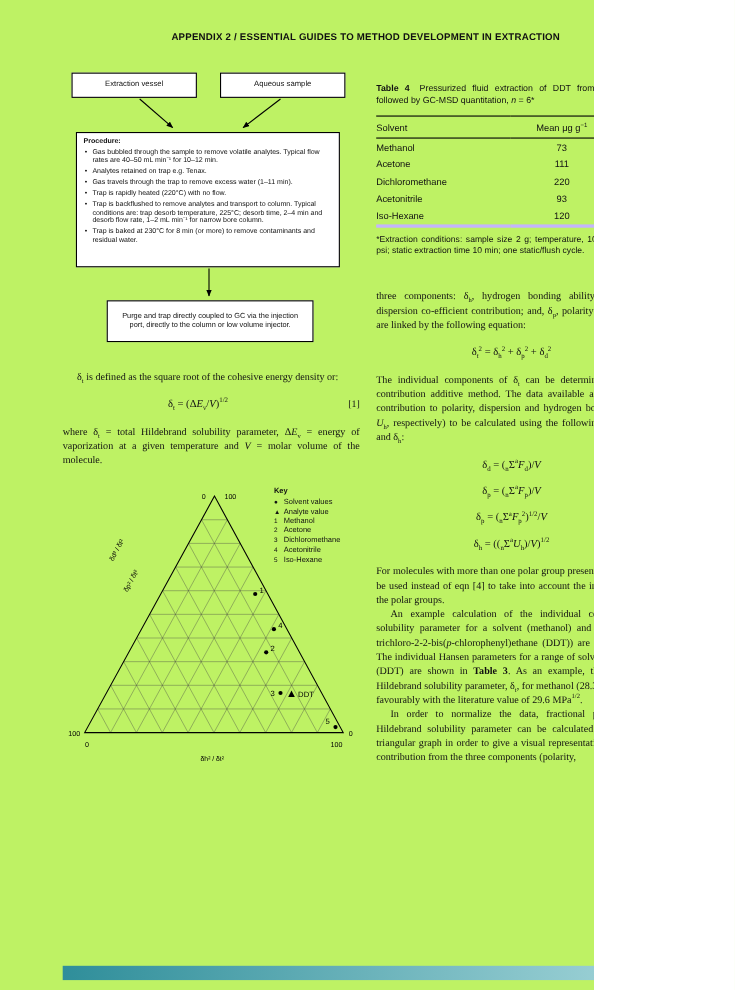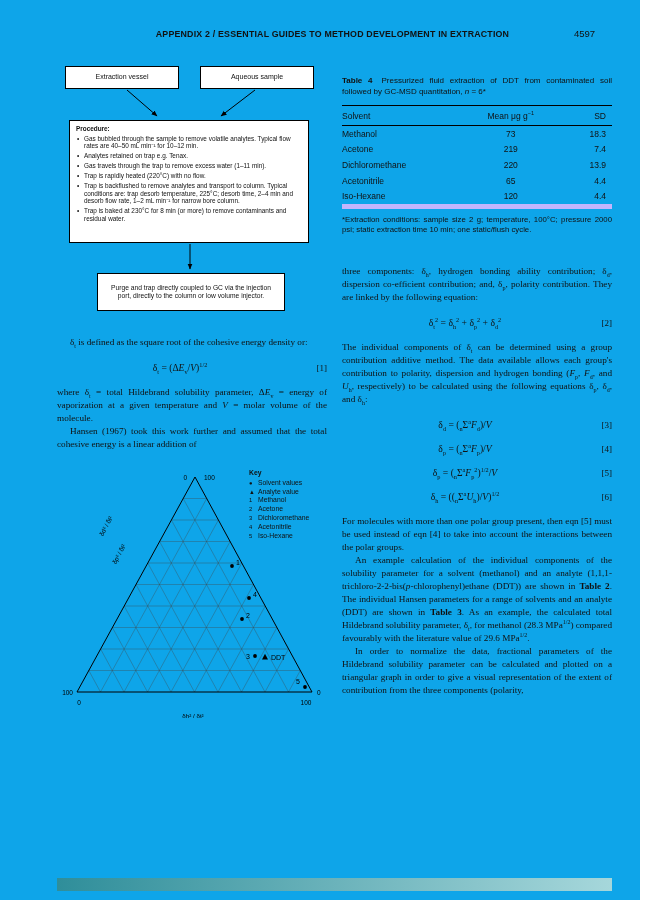--- a/index.html
+++ b/index.html
@@ -1,18 +1,18 @@
 <!DOCTYPE html>
 <html><head>
 <meta charset="utf-8">
 <style>
   *{margin:0;padding:0;box-sizing:border-box}
   html,body{width:668px;height:900px;background:#fff;color:#111}
   body{font-family:"Liberation Serif",serif}
-  .page{position:relative;width:640px;height:900px;overflow:hidden;background:#0ea5e9}
+  .page{position:relative;width:540px;height:900px;overflow:hidden;background:#bef264}
 
   .page-header{position:absolute;top:28px;left:57px;width:555px;display:flex;align-items:baseline;font-family:"Liberation Sans",sans-serif}
   .page-header .title{flex:1;text-align:center;font-weight:bold;font-size:8.8px;letter-spacing:.2px;padding-left:34px}
   .page-header .pagenum{width:38px;text-align:left;font-size:9.5px}
 
   .col-left{position:absolute;left:57px;top:62px;width:270px}
   .col-right{position:absolute;left:342px;top:76px;width:270px}
 
   .para{font-size:9.2px;line-height:13px;text-align:justify}
   .indent{text-indent:13px}
@@ -35,21 +35,21 @@
   .caption{font-family:"Liberation Sans",sans-serif;font-size:8px;line-height:10.5px;text-align:justify}
   .cap-label{font-weight:bold;padding-right:9px}
 
   .eq-row{display:flex;align-items:baseline;font-size:9.6px}
   .eq-row.meq{margin:13px 0}
   .eq-formula{flex:1;text-align:center}
   .eq-num{width:24px;text-align:right;font-size:9px}
 
   
   .tcaption{font-family:"Liberation Sans",sans-serif;font-size:8px;line-height:10.5px;text-align:justify}
-  .t4{width:100%;border-collapse:collapse;font-family:"Liberation Sans",sans-serif;font-size:8.5px;margin-top:8px;border-bottom:5px solid #c4b5fd}
+  .t4{width:100%;border-collapse:collapse;font-family:"Liberation Sans",sans-serif;font-size:8.5px;margin-top:8px;border-bottom:3px solid #c4b5fd}
   .t4 thead th{border-top:1px solid #000;border-bottom:1px solid #000;font-weight:normal;padding:4.5px 0}
   .t4 td{padding:2.8px 0}
   .t4 .c0{text-align:left;width:45%}
   .t4 .c1{text-align:center;width:35%}
   .t4 .c2{text-align:right;width:20%;padding-right:6px}
   .footnote{font-family:"Liberation Sans",sans-serif;font-size:7.8px;line-height:9.8px;text-align:justify;margin-top:6px}
 
   
   .fig15{position:relative;height:262px;margin-top:16px}
   .fig15 svg{position:absolute;left:0;top:0}
@@ -106,21 +106,20 @@
 
 
     <div class="para indent mt22">δ<sub>t</sub> is defined as the square root of the cohesive energy density or:</div>
 
     <div class="eq-row meq">
       <span class="eq-formula">δ<sub>t</sub> = (Δ<i>E</i><sub>v</sub>/<i>V</i>)<sup>1/2</sup></span>
       <span class="eq-num">[1]</span>
     </div>
 
     <div class="para">where δ<sub>t</sub> = total Hildebrand solubility parameter, Δ<i>E</i><sub>v</sub> = energy of vaporization at a given temperature and <i>V</i> = molar volume of the molecule.</div>
-    <div class="para indent">Hansen (1967) took this work further and assumed that the total cohesive energy is a linear addition of</div>
 
     <div class="fig15">
       <svg width="272" height="258">
           <line x1="126.2" y1="31.5" x2="149.7" y2="31.5" stroke="#444" stroke-width="0.35"></line>
           <line x1="149.7" y1="31.5" x2="43.5" y2="225.0" stroke="#444" stroke-width="0.35"></line>
           <line x1="126.2" y1="31.5" x2="231.5" y2="225.0" stroke="#444" stroke-width="0.35"></line>
           <line x1="114.4" y1="53.0" x2="161.4" y2="53.0" stroke="#444" stroke-width="0.35"></line>
           <line x1="161.4" y1="53.0" x2="67.0" y2="225.0" stroke="#444" stroke-width="0.35"></line>
           <line x1="114.4" y1="53.0" x2="208.0" y2="225.0" stroke="#444" stroke-width="0.35"></line>
           <line x1="102.6" y1="74.5" x2="173.1" y2="74.5" stroke="#444" stroke-width="0.35"></line>
@@ -220,31 +219,31 @@
         </tr>
       </thead>
       <tbody>
           <tr>
             <td class="c0">Methanol</td>
             <td class="c1">73</td>
             <td class="c2">18.3</td>
           </tr>
           <tr>
             <td class="c0">Acetone</td>
-            <td class="c1">219</td>
+            <td class="c1">111</td>
             <td class="c2">7.4</td>
           </tr>
           <tr>
             <td class="c0">Dichloromethane</td>
             <td class="c1">220</td>
             <td class="c2">13.9</td>
           </tr>
           <tr>
             <td class="c0">Acetonitrile</td>
-            <td class="c1">65</td>
+            <td class="c1">93</td>
             <td class="c2">4.4</td>
           </tr>
           <tr>
             <td class="c0">Iso-Hexane</td>
             <td class="c1">120</td>
             <td class="c2">4.4</td>
           </tr>
         </tbody>
     </table>
 

